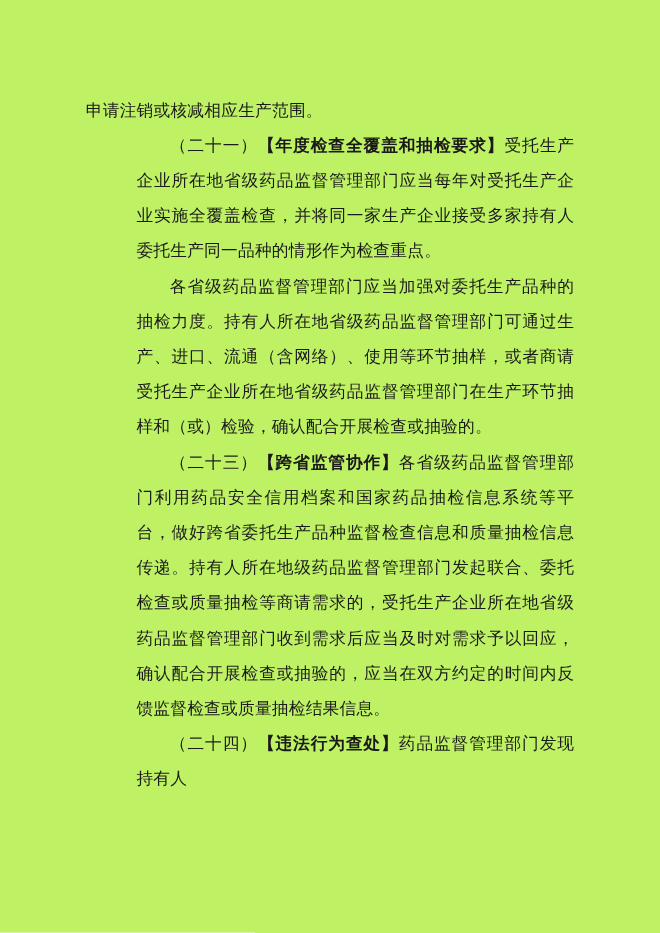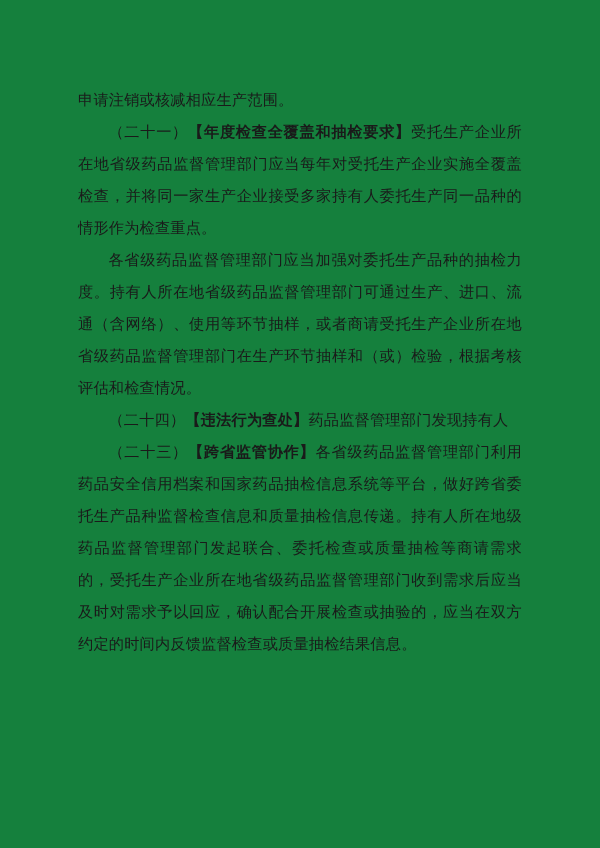--- a/index.html
+++ b/index.html
@@ -10,50 +10,51 @@
   body {
     width: 600px;
     height: 848px;
     overflow: hidden;
     font-family: "DejaVu Serif", "Liberation Serif", serif;
   }
   .page {
     position: relative;
     width: 600px;
     height: 848px;
-    background: #15803d;
+    background: #bef264;
     box-sizing: border-box;
   }
   .content {
     position: absolute;
     left: 78px;
     top: 84px;
     width: 444px;
   }
   .para {
     font-size: 15.2px;
     line-height: 32px;
     color: #1a1a1a;
     text-align: justify;
     text-justify: inter-ideograph;
     margin: 0;
     letter-spacing: 0.2px;
     font-family: "DejaVu Serif", "Liberation Serif", serif;
   }
   .indent {
     text-indent: 2em;
+    margin-left: 46px;
   }
   .bold {
     font-weight: bold;
   }
 </style>
 </head>
 <body>
 
 <div class="page">
   <div class="content">
       <p class="para"><span>申请注销或核减相应生产范围。</span></p>
       <p class="para indent"><span>（二十一）</span><span class="bold">【年度检查全覆盖和抽检要求】</span><span>受托生产企业所在地省级药品监督管理部门应当每年对受托生产企业实施全覆盖检查，并将同一家生产企业接受多家持有人委托生产同一品种的情形作为检查重点。</span></p>
-      <p class="para indent"><span>各省级药品监督管理部门应当加强对委托生产品种的抽检力度。持有人所在地省级药品监督管理部门可通过生产、进口、流通（含网络）、使用等环节抽样，或者商请受托生产企业所在地省级药品监督管理部门在生产环节抽样和（或）检验，根据考核评估和检查情况。</span></p>
+      <p class="para indent"><span>各省级药品监督管理部门应当加强对委托生产品种的抽检力度。持有人所在地省级药品监督管理部门可通过生产、进口、流通（含网络）、使用等环节抽样，或者商请受托生产企业所在地省级药品监督管理部门在生产环节抽样和（或）检验，确认配合开展检查或抽验的。</span></p>
+      <p class="para indent"><span>（二十三）</span><span class="bold">【跨省监管协作】</span><span>各省级药品监督管理部门利用药品安全信用档案和国家药品抽检信息系统等平台，做好跨省委托生产品种监督检查信息和质量抽检信息传递。持有人所在地级药品监督管理部门发起联合、委托检查或质量抽检等商请需求的，受托生产企业所在地省级药品监督管理部门收到需求后应当及时对需求予以回应，确认配合开展检查或抽验的，应当在双方约定的时间内反馈监督检查或质量抽检结果信息。</span></p>
       <p class="para indent"><span>（二十四）</span><span class="bold">【违法行为查处】</span><span>药品监督管理部门发现持有人</span></p>
-      <p class="para indent"><span>（二十三）</span><span class="bold">【跨省监管协作】</span><span>各省级药品监督管理部门利用药品安全信用档案和国家药品抽检信息系统等平台，做好跨省委托生产品种监督检查信息和质量抽检信息传递。持有人所在地级药品监督管理部门发起联合、委托检查或质量抽检等商请需求的，受托生产企业所在地省级药品监督管理部门收到需求后应当及时对需求予以回应，确认配合开展检查或抽验的，应当在双方约定的时间内反馈监督检查或质量抽检结果信息。</span></p>
     </div>
 </div>
 
 </body></html>

